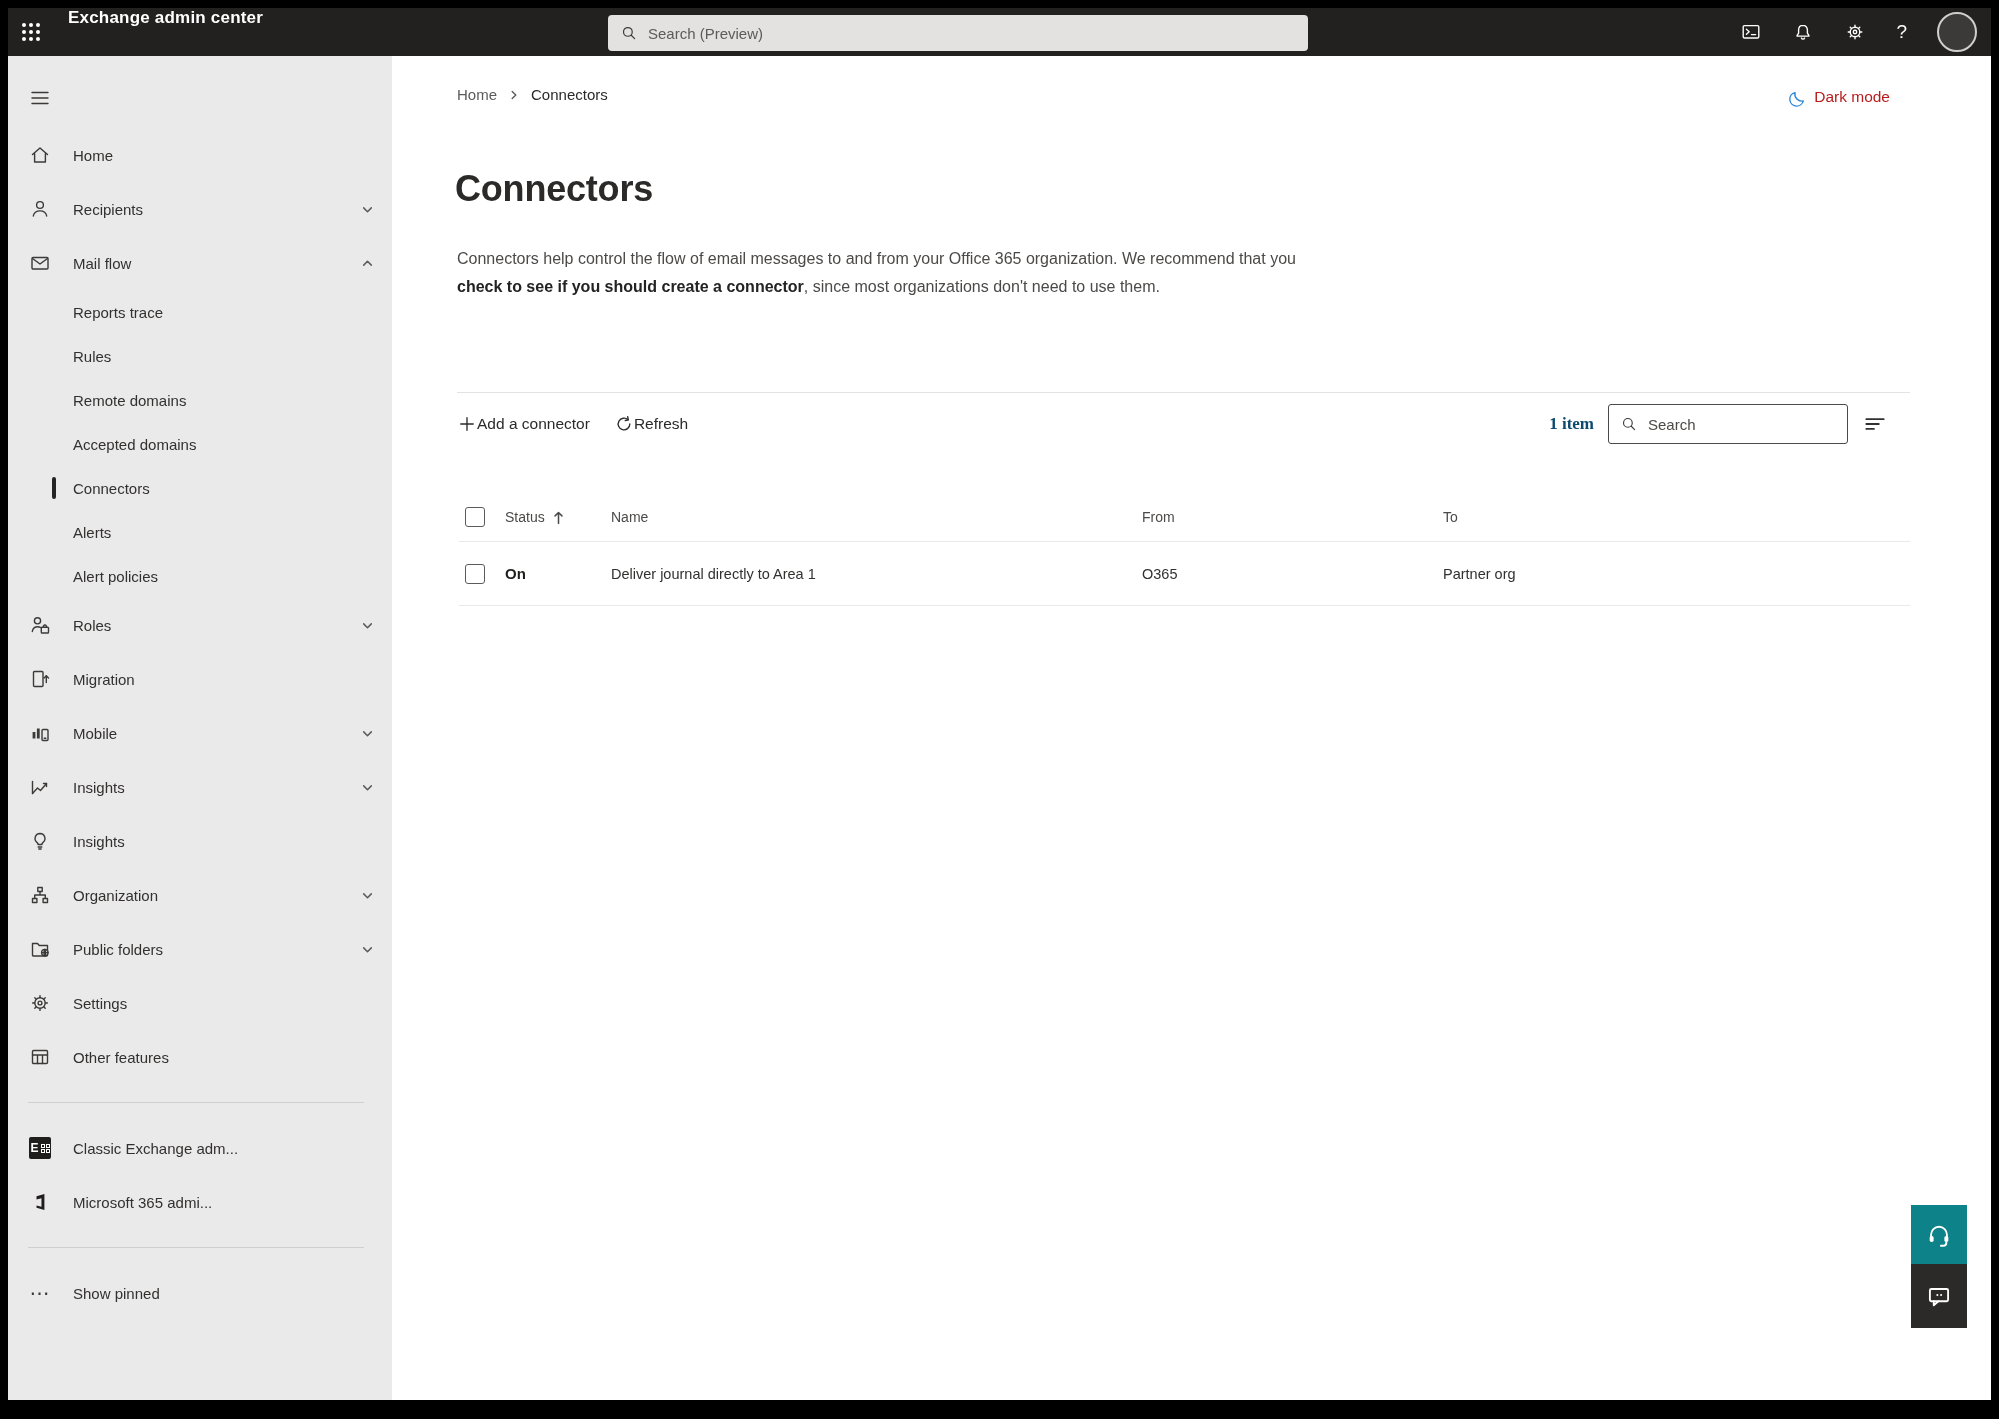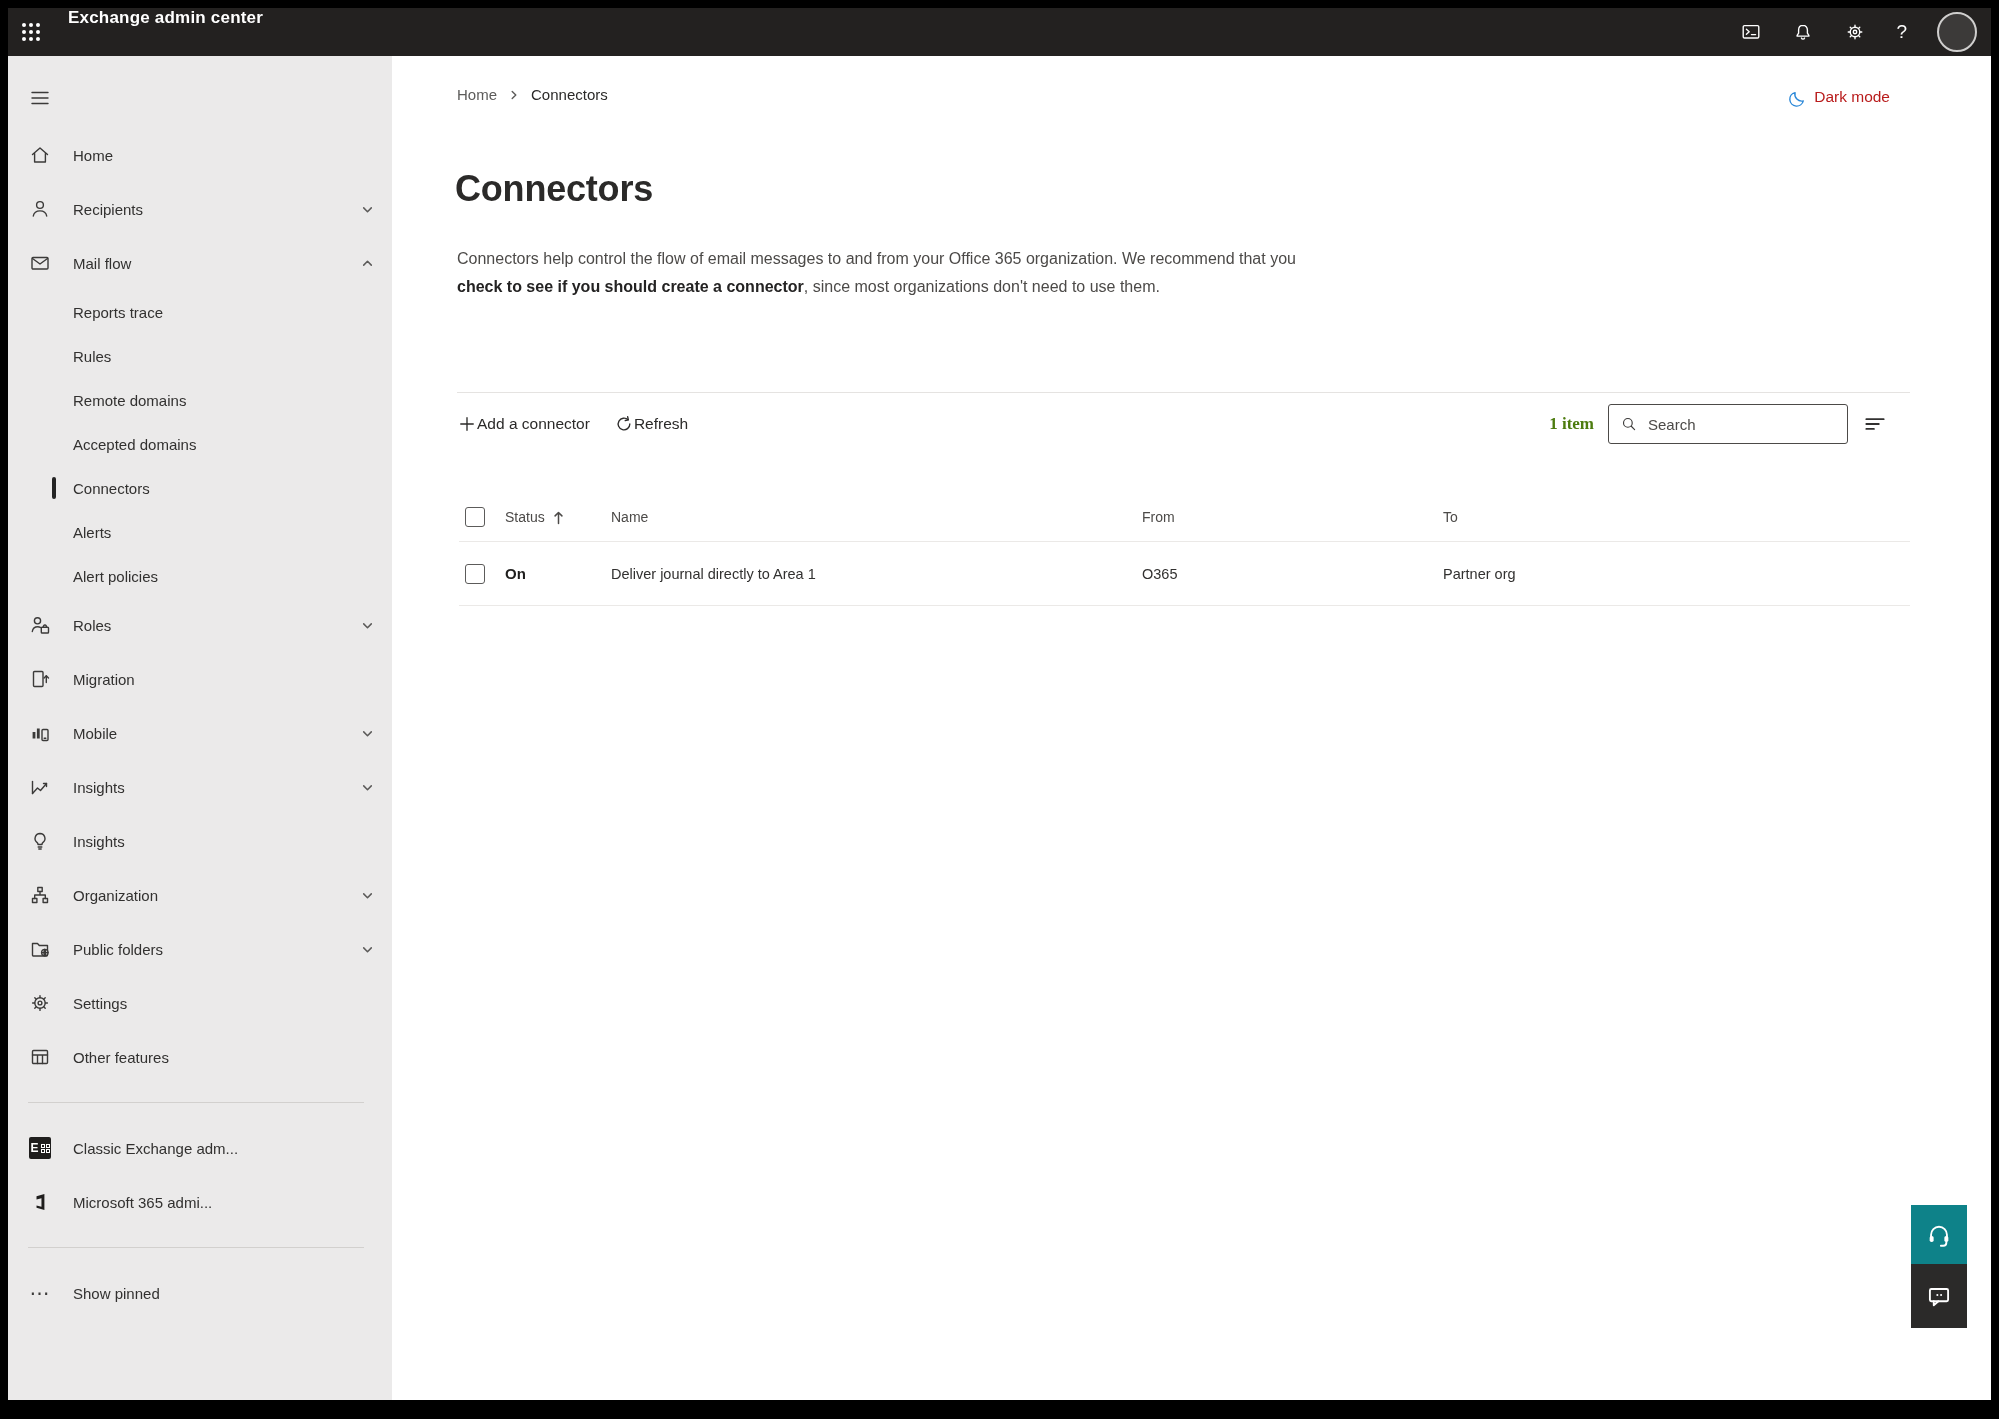--- a/index.html
+++ b/index.html
@@ -57,21 +57,21 @@
   .darkmode { position:absolute; top:32px; right:101px; display:flex; align-items:flex-start; gap:6px; cursor:pointer; font-size:15.5px; color:#b91c1c; }
   .darkmode svg { stroke:#2b88d8; fill:none; stroke-width:1.6; stroke-linecap:round; stroke-linejoin:round; }
   .page-title { position:absolute; top:112px; left:63px; font-size:36px; font-weight:700; color:#2b2a29; letter-spacing:-0.2px; }
   .desc { position:absolute; top:189px; left:65px; width:880px; font-size:16px; line-height:28px; color:#4c4a48; }
   .desc .lnk { font-weight:700; color:#242323; cursor:pointer; }
   .rule { position:absolute; left:65px; right:81px; top:336px; height:1px; background:#e5e3e1; }
   .toolbar-left { position:absolute; top:345px; left:65px; height:46px; display:flex; align-items:center; gap:24px; }
   .cmd { display:flex; align-items:center; gap:0; font-size:15.5px; color:#2b2a29; cursor:pointer; }
   .cmd svg { stroke:#2b2a29; fill:none; stroke-width:1.6; stroke-linecap:round; stroke-linejoin:round; }
   .toolbar-right { position:absolute; top:345px; right:103px; height:46px; display:flex; align-items:center; gap:14px; }
-  .count { font-family:"Liberation Serif", serif; font-weight:700; font-size:17px; color:#4d7c0f; }
+  .count { font-family:"Liberation Serif", serif; font-weight:700; font-size:17px; color:#0c4a6e; }
   .tsearch { width:240px; height:40px; border:1.6px solid #4c4a48; border-radius:3px; background:#fff; display:flex; align-items:center; padding:0 11px; gap:10px; }
   .tsearch svg { stroke:#3b3a39; fill:none; stroke-width:1.5; stroke-linecap:round; flex:0 0 auto; }
   .tsearch input { flex:1; border:none; outline:none; font-size:15px; color:#323130; font-family:inherit; min-width:0; }
   .tsearch input::placeholder { color:#4c4a48; }
   .filter-btn { display:flex; cursor:pointer; color:#323130; }
   .filter-btn svg { stroke:currentColor; fill:none; stroke-width:1.7; stroke-linecap:round; }
 
   .table { position:absolute; left:67px; right:81px; top:437px; }
   .trow { display:grid; grid-template-columns:46px 106px 531px 301px 1fr; align-items:center; }
   .thead { height:49px; border-bottom:1px solid #ebe9e7; font-size:14px; color:#4c4a48; }
@@ -102,20 +102,27 @@
           <i></i>
           <i></i>
           <i></i>
           <i></i>
           <i></i>
           <i></i>
         </span>
     </div>
     <div class="tb-title">Exchange admin center</div>
 
+    <div class="tb-search">
+      <svg width="18" height="18" viewBox="0 0 24 24">
+          <circle cx="10.5" cy="10.5" r="5.8"></circle>
+          <path d="m15 15 4.5 4.5"></path>
+        </svg>
+      <input type="text" placeholder="Search (Preview)" style="">
+    </div>
 
     <div class="tb-right">
       <span class="tb-ic">
         <svg width="22" height="22" viewBox="0 0 24 24">
             <rect x="3.5" y="5" width="17" height="13.5" rx="1.4"></rect>
             <path d="m7 9 3 2.7L7 14.4M12.5 14.8h4.5"></path>
           </svg>
       </span>
       <span class="tb-ic">
         <svg width="22" height="22" viewBox="0 0 24 24">

